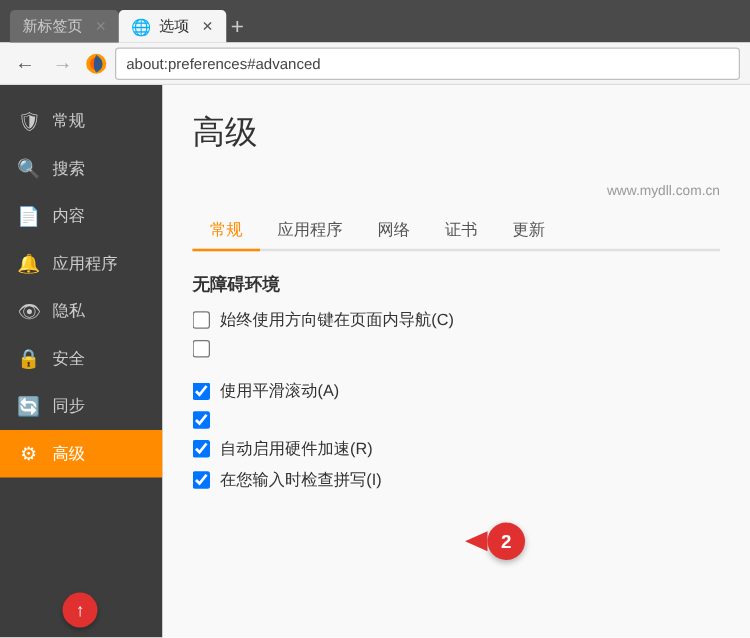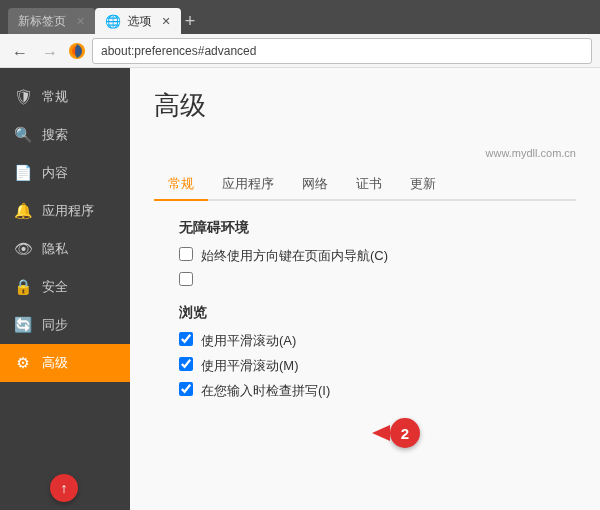--- a/index.html
+++ b/index.html
@@ -36,23 +36,23 @@
     .page-title { font-size: 26px; color: #333; font-weight: normal; margin-bottom: 4px; }
     .watermark { font-size: 11px; color: #999; text-align: right; margin-bottom: 10px; margin-top: 24px; }
 
     
     .tabs { display: flex; border-bottom: 2px solid #e0e0e0; margin-bottom: 18px; }
     .tab-btn { background: none; border: none; padding: 6px 14px; font-size: 13px; color: #555; cursor: pointer; border-bottom: 2px solid transparent; margin-bottom: -2px; }
     .tab-btn.active { color: #ff8c00; border-bottom-color: #ff8c00; }
 
     
     .section-title { font-size: 14px; font-weight: bold; color: #333; margin-bottom: 10px; }
-    .section { margin-bottom: 18px; margin-left: 25px; }
-
-    .checkbox-item { display: flex; gap: 8px; margin-bottom: 7px; font-size: 13px; color: #333; }
+    .section { margin-bottom: 18px; }
+
+    .checkbox-item { display: flex; align-items: center; gap: 8px; margin-bottom: 7px; font-size: 13px; color: #333; }
     .checkbox-item input[type="checkbox"] { width: 14px; height: 14px; }
 
     
     .arrow-btn {
       position: absolute;
       bottom: 8px;
       left: 50px;
       width: 28px;
       height: 28px;
       background: #e03030;
@@ -184,28 +184,30 @@
         <div class="checkbox-item">
           <input type="checkbox" style="">
           <label>始终使用方向键在页面内导航(C)</label>
         </div>
         <div class="checkbox-item">
           <input type="checkbox" style="">
         </div>
       </div>
 
       <div class="section">
-        <div class="section-title">浏览</div>
         <div class="checkbox-item">
           <input type="checkbox" checked="" style="">
           <label>使用平滑滚动(A)</label>
         </div>
         <div class="checkbox-item">
           <input type="checkbox" checked="" style="">
-          <label>使用平滑滚动(M)</label>
+        </div>
+        <div class="checkbox-item" style="position:relative;">
+          <input type="checkbox" checked="" style="">
+          <label>自动启用硬件加速(R)</label>
         </div>
         <div class="checkbox-item">
           <input type="checkbox" checked="" style="">
           <label>在您输入时检查拼写(I)</label>
         </div>
       </div>
     </div>
   </div>
 
   <div class="badge-2">2</div>

